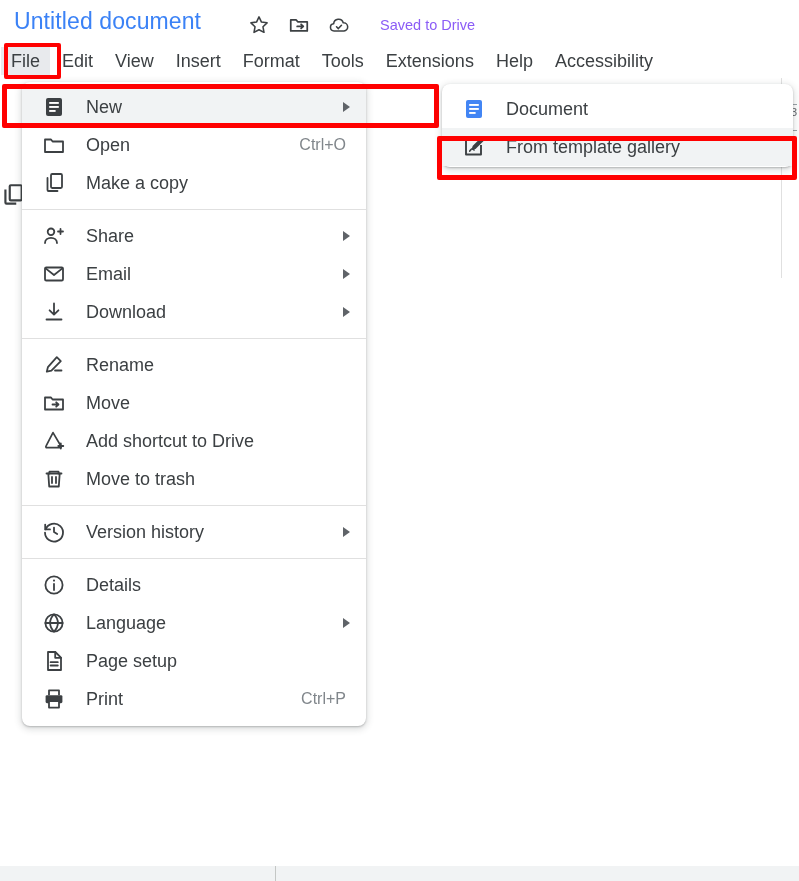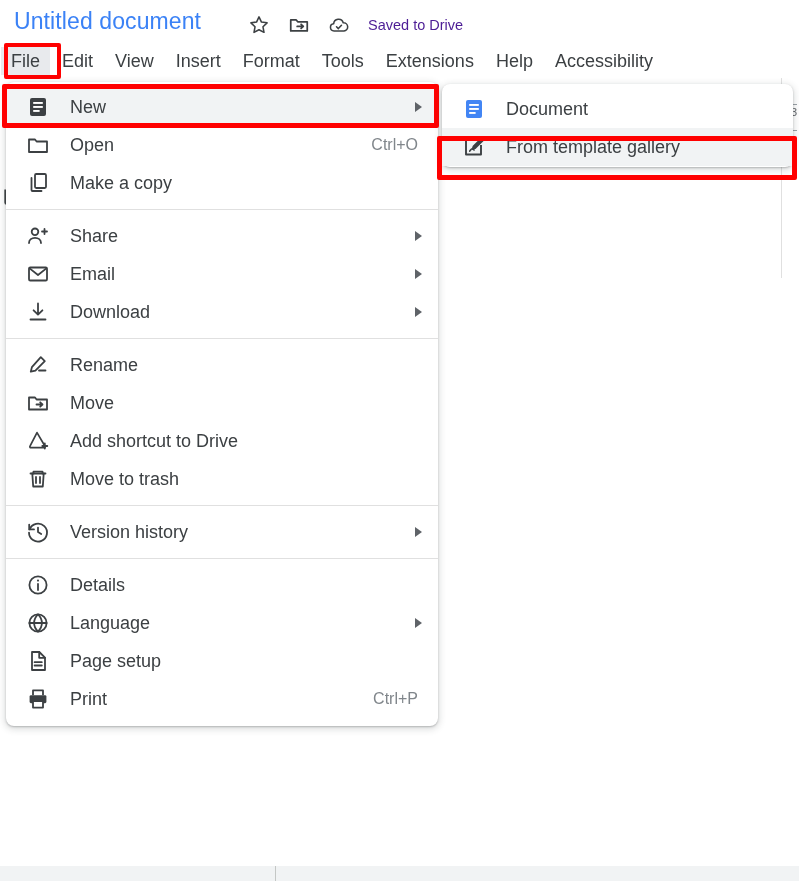--- a/index.html
+++ b/index.html
@@ -13,21 +13,21 @@
   #root { position: relative; width: 799px; height: 881px; background: #ffffff; }
 
   
   .titlebar { position: absolute; left: 0; top: 0; width: 799px; height: 44px; }
   .doc-title {
     position: absolute; left: 14px; top: 8px;
     font-size: 23px; color: #3b82f6; letter-spacing: .1px; white-space: nowrap;
   }
   .title-icons { position: absolute; left: 248px; top: 14px; display: flex; align-items: center; gap: 18px; }
   .ticon { width: 22px; height: 22px; display: block; color: #3c4043; }
-  .saved-text { font-size: 14.5px; color: #4c1d95; margin-left: 0; white-space: nowrap; }
+  .saved-text { font-size: 14.5px; color: #8b5cf6; margin-left: 12px; white-space: nowrap; }
 
   
   .menubar { position: absolute; left: 0; top: 44px; height: 34px; display: flex; align-items: center; }
   .menu-item {
     font-size: 18px; color: #3c4043; padding: 3px 10px; margin: 0 1px;
     white-space: nowrap; border-radius: 0; line-height: 22px;
   }
   .menu-item.active { background: #e8eaed; }
   .menu-hl {
     position: absolute; left: 4px; top: 43px; width: 57px; height: 36px;
@@ -43,21 +43,21 @@
   .vruler .mark { position: absolute; right: 2px; font-size: 11px; color: #5f6368; }
   .vruler .tick { position: absolute; right: 2px; width: 10px; height: 1px; background: #9aa0a6; }
   .page-shadow-bottom {
     position: absolute; left: 0; top: 866px; width: 799px; height: 15px; background: #f1f3f4;
   }
   .page-edge { position: absolute; left: 275px; top: 866px; width: 1px; height: 15px; background: #c4c7c5; }
   .page-white-left { position: absolute; left: 0; top: 866px; width: 275px; height: 15px; background: #e8eaed; }
 
   
   .menu-panel {
-    position: absolute; left: 6px; top: 82px; width: 432px;
+    position: absolute; left: 22px; top: 82px; width: 344px;
     background: #ffffff; border-radius: 8px;
     box-shadow: 0 2px 6px 2px rgba(60,64,67,.15), 0 1px 2px 0 rgba(60,64,67,.3);
     padding: 6px 0 8px 0;
   }
   .mi {
     position: relative; display: flex; align-items: center;
     height: 38px; padding: 0 16px 0 20px; cursor: default;
   }
   .mi.highlight { background: #f1f3f4; }
   .mi .icon { width: 24px; height: 24px; flex: 0 0 24px; display: block; color: #3c4043; margin-right: 20px; }

